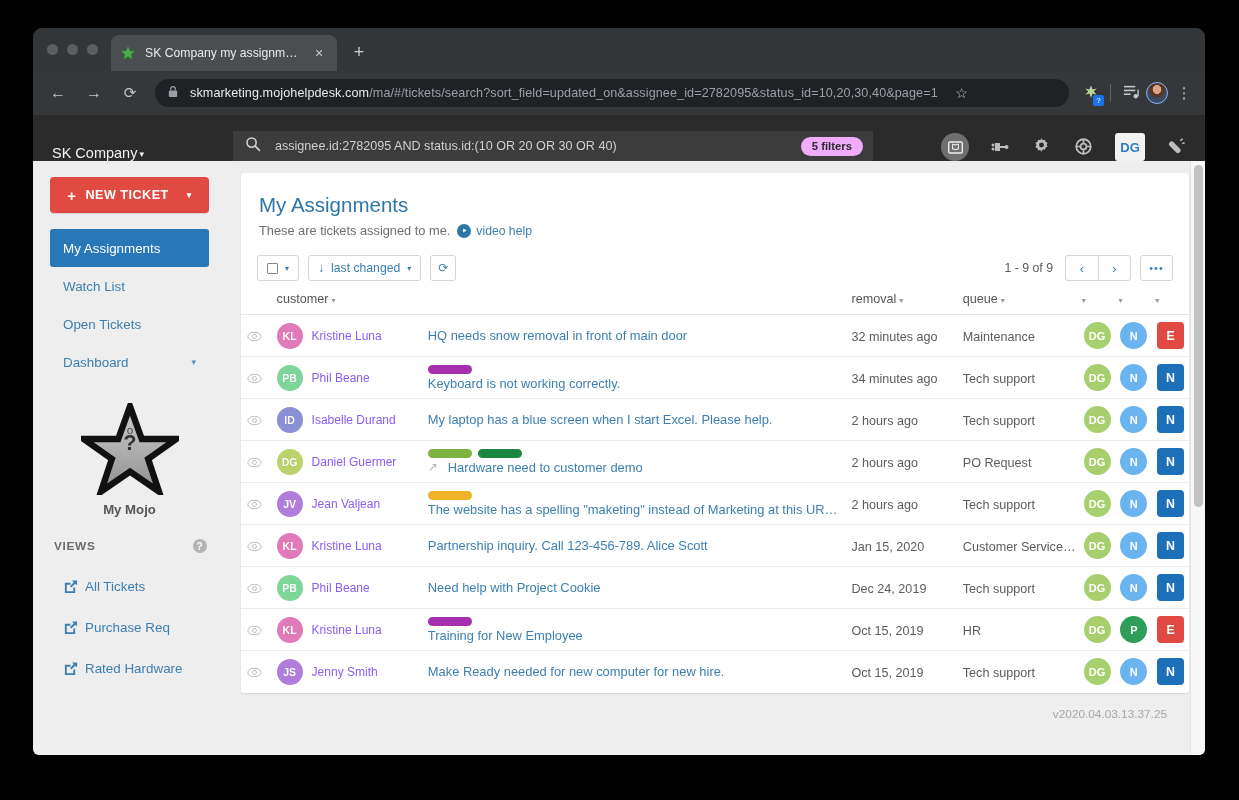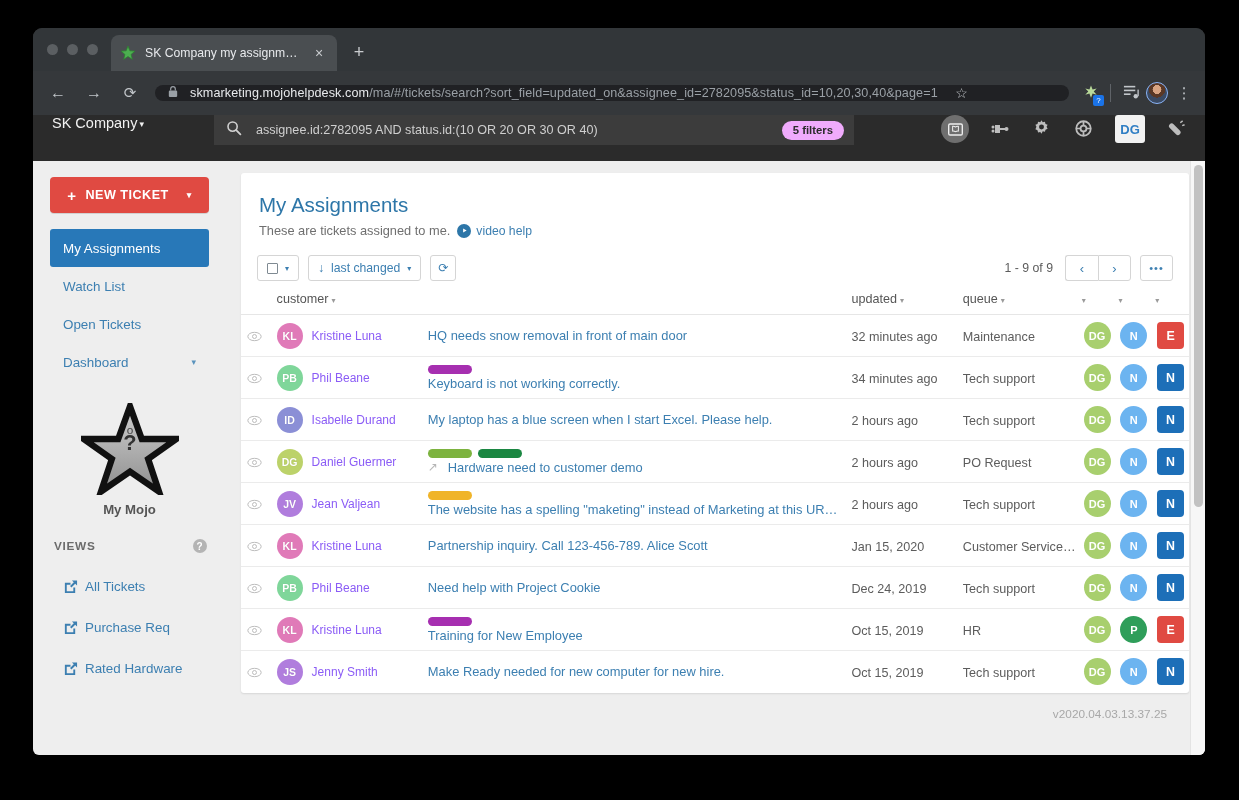--- a/index.html
+++ b/index.html
@@ -60,21 +60,21 @@
     height: 44px; background: #35383b;
     display: flex; align-items: center; padding: 0 11px;
   }
   .navbtn {
     width: 28px; height: 28px; flex: 0 0 28px;
     color: #c2c6ca; font-size: 16px; line-height: 28px; text-align: center;
     margin-right: 8px;
   }
   .navbtn.reload { font-size: 15px; margin-right: 11px; }
   .omnibox {
-    flex: 1 1 auto; height: 16px; background: #202124;
+    flex: 1 1 auto; height: 28px; background: #202124;
     border-radius: 14px; display: flex; align-items: center;
     padding: 0 12px; min-width: 0;
   }
   .lock { width: 13px; flex: 0 0 13px; margin-right: 10px; }
   .url { font-size: 12.6px; white-space: nowrap; overflow: hidden;
          text-overflow: ellipsis; color: #9aa0a6; letter-spacing: .1px; }
   .url b { color: #e8eaed; font-weight: 400; }
   .star { flex: 0 0 22px; margin-left: 8px; text-align: right; color: #c2c6ca; font-size: 14px; }
   .ext {
     position: relative; width: 20px; height: 20px; flex: 0 0 20px; margin-left: 12px;
@@ -97,22 +97,23 @@
                font-size: 15px; text-align: center; letter-spacing: 0; }
 
   
   .viewport {
     position: absolute; left: 0; top: 87px;
     width: 1172px; height: 640px; background: #eeeeee; overflow: hidden;
   }
 
   
   .appbar {
-    height: 46px; background: #2b2b2b; display: flex; align-items: flex-start;
+    height: 46px; background: #2b2b2b; display: flex; align-items: flex-end;
     padding: 0 18px 0 19px;
+    gap: 19px;
   }
   .brand { color: #f1f1f1; font-size: 14.5px; }
   .brand .caret { font-size: 9px; margin-left: 2px; position: relative; top: -1px; }
   .searchwrap {
     margin-left: 70px; width: 640px; height: 30px; background: #3c3c3c;
     display: flex; align-items: center; padding: 0 10px 0 12px;
   }
   .search-ico { width: 16px; flex: 0 0 16px; margin-right: 14px; }
   .searchtext { flex: 1 1 auto; color: #cfcfcf; font-size: 12.6px;
                 white-space: nowrap; overflow: hidden; }
@@ -515,21 +516,21 @@
 
           <table class="tickets">
             <thead>
               <tr>
                 <th class="c-eye"></th>
                 <th class="c-cust sortable">
                   <span>customer</span><span class="caret">▾</span>
                 </th>
                 <th class="c-subj"></th>
                 <th class="c-upd sortable">
-                  <span>updated</span><span class="caret">▾</span>
+                  <span>removal</span><span class="caret">▾</span>
                 </th>
                 <th class="c-queue sortable">
                   <span>queue</span><span class="caret">▾</span>
                 </th>
                 <th class="c-b1"><span class="caret">▾</span></th>
                 <th class="c-b2"><span class="caret">▾</span></th>
                 <th class="c-b3"><span class="caret">▾</span></th>
               </tr>
             </thead>
             <tbody id="rows">

